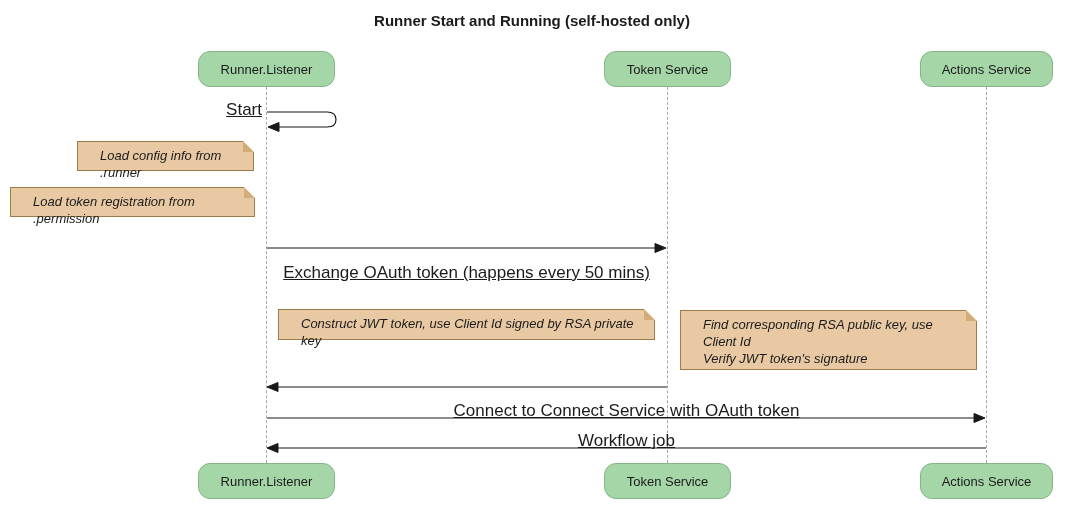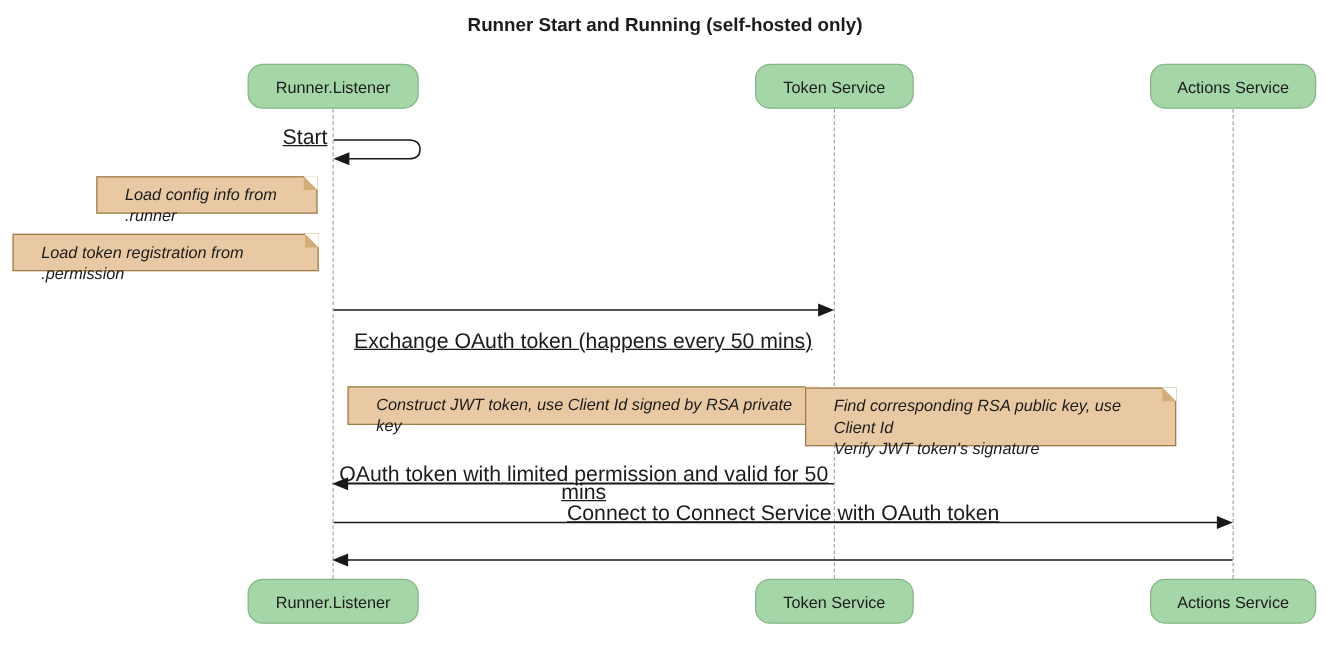--- a/index.html
+++ b/index.html
@@ -110,22 +110,22 @@
       <polygon points="985,418 974,413.5 974,422.5"></polygon>
     </g>
     <g>
       <path d="M986,448 H278"></path>
       <polygon points="267,448 278,443.5 278,452.5"></polygon>
     </g>
   </svg>
 
   <div class="msg-label right" style="left:160px;top:103px;width:102px;">Start</div>
   <div class="msg-label center" style="left:267px;top:234px;width:399px;margin-top:32px;">Exchange OAuth token (happens every 50 mins)</div>
-  <div class="msg-label center" style="left:267px;top:373px;width:400px;">OAuth token with limited permission and valid for 50 mins</div>
   <div class="msg-label center" style="left:267px;top:404px;width:719px;">Connect to Connect Service with OAuth token</div>
+  <div class="msg-label center" style="left:267px;top:434px;width:719px;">Workflow job</div>
 
   <div class="note" style="left:77px;top:141px;width:177px;height:30px;">Load config info from .runner</div>
   <div class="note" style="left:10px;top:187px;width:245px;height:30px;">Load token registration from .permission</div>
   <div class="note" style="left:278px;top:264px;width:377px;height:31px;margin-top:45px;">Construct JWT token, use Client Id signed by RSA private key</div>
-  <div class="note" style="left:644px;top:310px;width:297px;height:47px;">Find corresponding RSA public key, use Client Id
+  <div class="note" style="left:680px;top:310px;width:297px;height:60px;">Find corresponding RSA public key, use Client Id
 Verify JWT token's signature</div>
 
 </div>
 
 </body></html>

